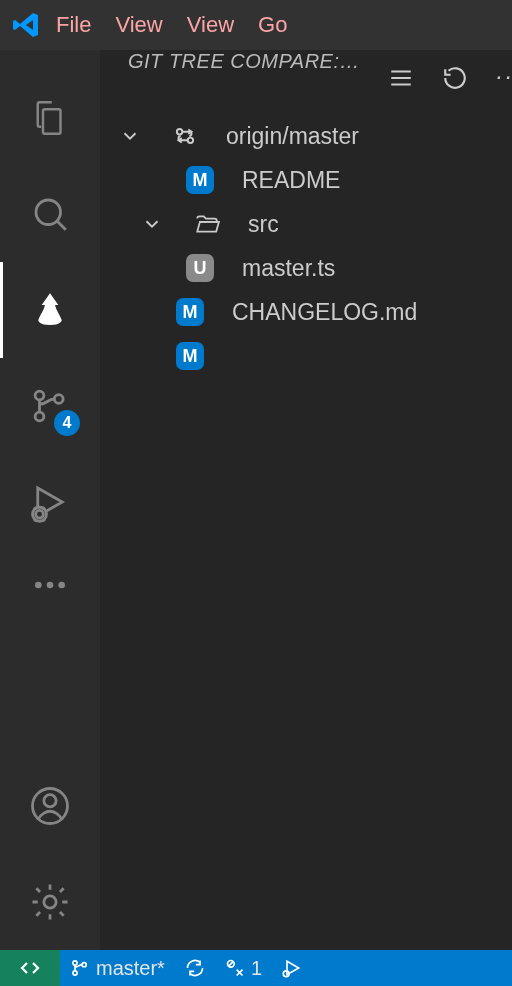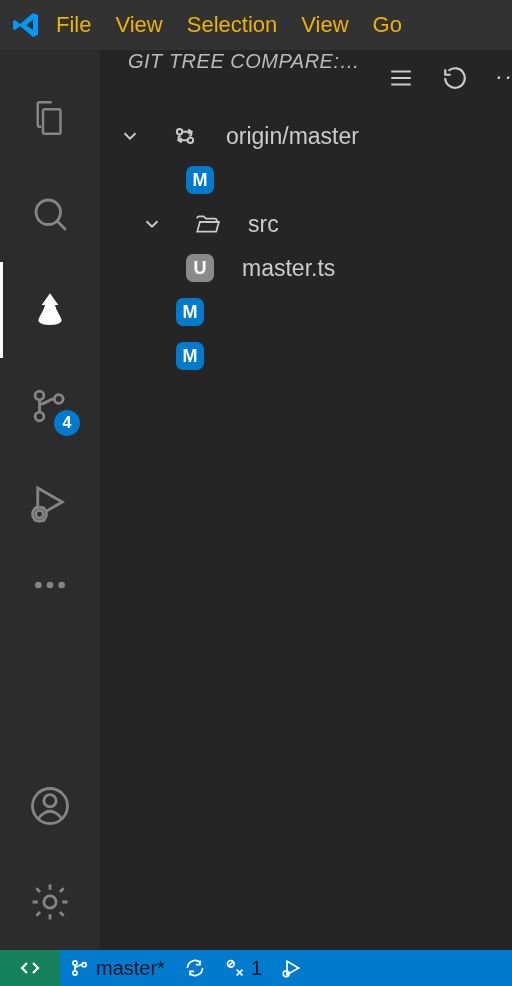--- a/index.html
+++ b/index.html
@@ -15,21 +15,21 @@
     .titlebar {
       height: 50px;
       background: #323233;
       display: flex;
       align-items: center;
       padding: 0 8px;
       gap: 12px;
     }
     .vscode-logo { width: 36px; height: 36px; display: flex; align-items: center; justify-content: center; }
     .menu-items { display: flex; gap: 24px; }
-    .menu-item { color: #eab308; font-size: 22px; cursor: pointer; }
+    .menu-item { color: #fca5a5; font-size: 22px; cursor: pointer; }
     .main { display: flex; height: calc(100% - 50px - 36px); }
     .activity-bar {
       width: 100px;
       background: #2c2c2c;
       display: flex;
       flex-direction: column;
       align-items: center;
       padding-top: 20px;
     }
     .activity-item {
@@ -126,21 +126,21 @@
     .indent-root-file { padding-left: 76px; }
     .status-bar {
       position: absolute;
       bottom: 0;
       left: 0;
       right: 0;
       height: 36px;
       background: #007acc;
       display: flex;
       align-items: center;
-      color: #0f172a;
+      color: #e5e5e5;
       font-size: 20px;
     }
     .status-remote {
       background: #16825d;
       width: 60px;
       height: 100%;
       display: flex;
       align-items: center;
       justify-content: center;
     }
@@ -159,21 +159,20 @@
 
 <div class="titlebar">
   <div class="vscode-logo">
     <svg width="32" height="32" viewBox="0 0 32 32">
       <path d="M23 4 L28 6 L28 26 L23 28 L10 17 L5 21 L3 20 L3 12 L5 11 L10 15 Z M23 11 L16 16 L23 21 Z" fill="#0098ff"></path>
     </svg>
   </div>
   <div class="menu-items">
     <span class="menu-item">File</span>
     <span class="menu-item">View</span>
-    <span class="menu-item">Selection</span>
     <span class="menu-item">View</span>
     <span class="menu-item">Go</span>
   </div>
 </div>
 
 <div class="main">
 
   <div class="activity-bar">
     <div class="activity-item">
       <svg width="42" height="42" viewBox="0 0 24 24" fill="none" stroke="currentColor" stroke-width="1.4">
@@ -265,20 +264,21 @@
             <path d="M9.5 8 H16 a2 2 0 0 1 0 4"></path>
               <path d="M14.5 16 H8 a2 2 0 0 1 0-4"></path>
             <path d="M15 6l3 2-3 2M9 18l-3-2 3-2"></path>
           </svg>
         </span>
         <span class="tree-label">origin/master</span>
       </div>
 
       <div class="tree-row indent-2">
         <span class="file-badge modified">M</span>
+        <span class="tree-label">README</span>
       </div>
 
       <div class="tree-row indent-1">
         <span class="tree-chevron">
           <svg width="22" height="22" viewBox="0 0 24 24" fill="none" stroke="currentColor" stroke-width="2">
               <path d="M6 9l6 6 6-6"></path>
             </svg>
         </span>
         <span class="tree-icon">
           <svg width="26" height="26" viewBox="0 0 24 24" fill="none" stroke="currentColor" stroke-width="1.6">
@@ -288,20 +288,21 @@
         </span>
         <span class="tree-label">src</span>
       </div>
       <div class="tree-row indent-2">
         <span class="file-badge untracked">U</span>
         <span class="tree-label">master.ts</span>
       </div>
 
       <div class="tree-row indent-root-file">
         <span class="file-badge modified">M</span>
+        <span class="tree-label">CHANGELOG.md</span>
       </div>
       <div class="tree-row indent-root-file">
         <span class="file-badge modified">M</span>
       </div>
     </div>
   </div>
 </div>
 
 <div class="status-bar">
   <div class="status-remote">

